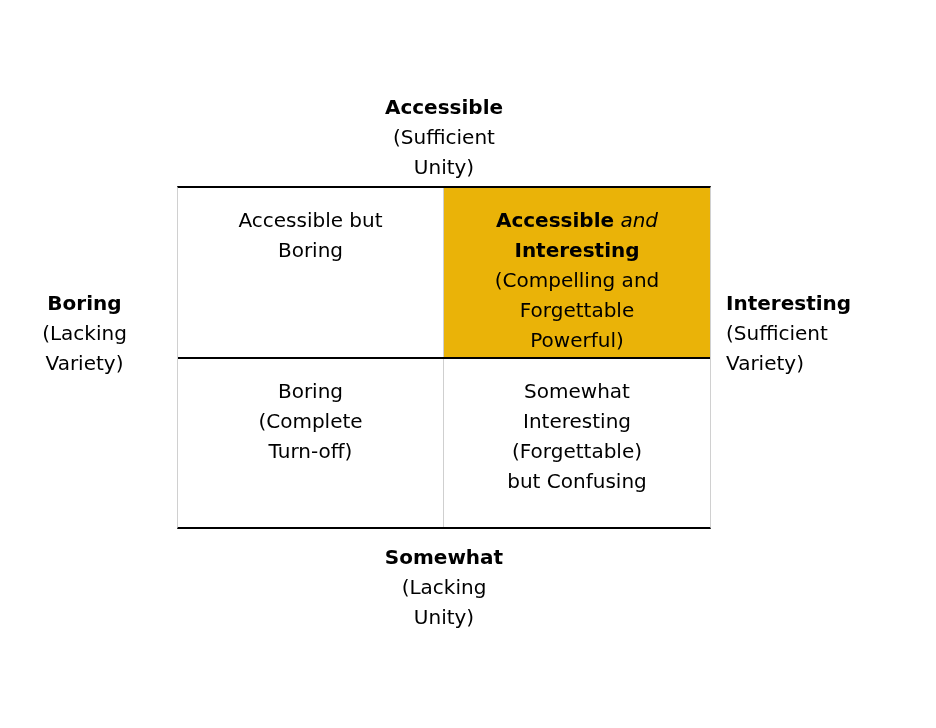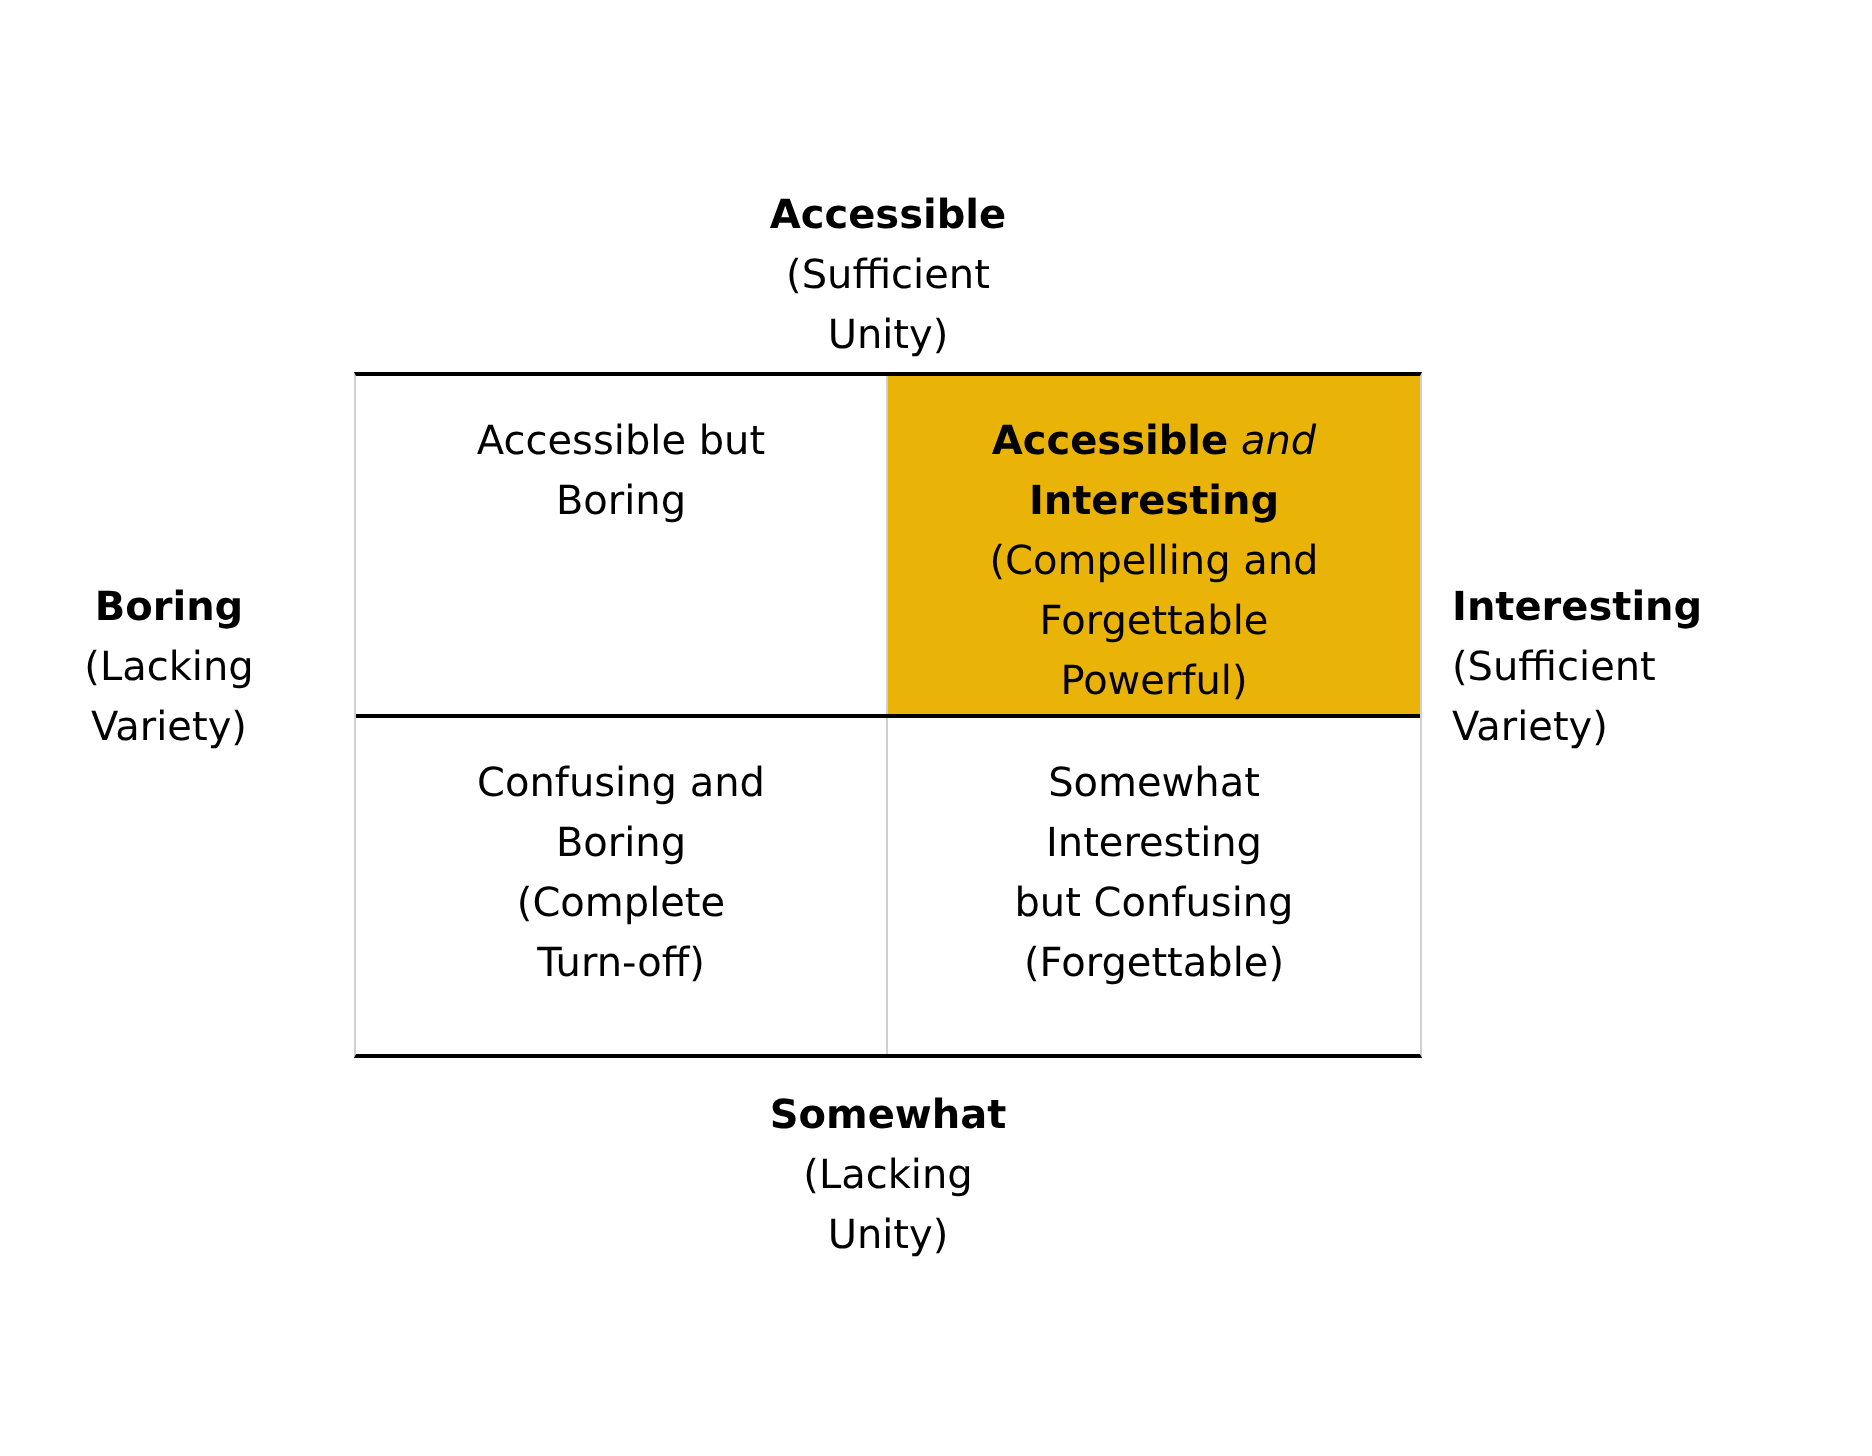--- a/index.html
+++ b/index.html
@@ -156,30 +156,29 @@
         <span class="ln">(Compelling and</span>
         <span class="ln">Forgettable</span>
         <span class="ln">Powerful)</span>
       </div>
 
     </div>
 
     <div id="row-bottom" class="matrix-row">
 
       <div class="cell left-cell">
-        <span class="ln">Confusing and</span>
         <span class="ln">Boring</span>
         <span class="ln">(Complete</span>
         <span class="ln">Turn-off)</span>
       </div>
 
       <div class="cell">
         <span class="ln">Somewhat</span>
         <span class="ln">Interesting</span>
+        <span class="ln">(Forgettable)</span>
         <span class="ln">but Confusing</span>
-        <span class="ln">(Forgettable)</span>
       </div>
 
     </div>
 
   </div>
 
 </div>
 
 </body></html>

